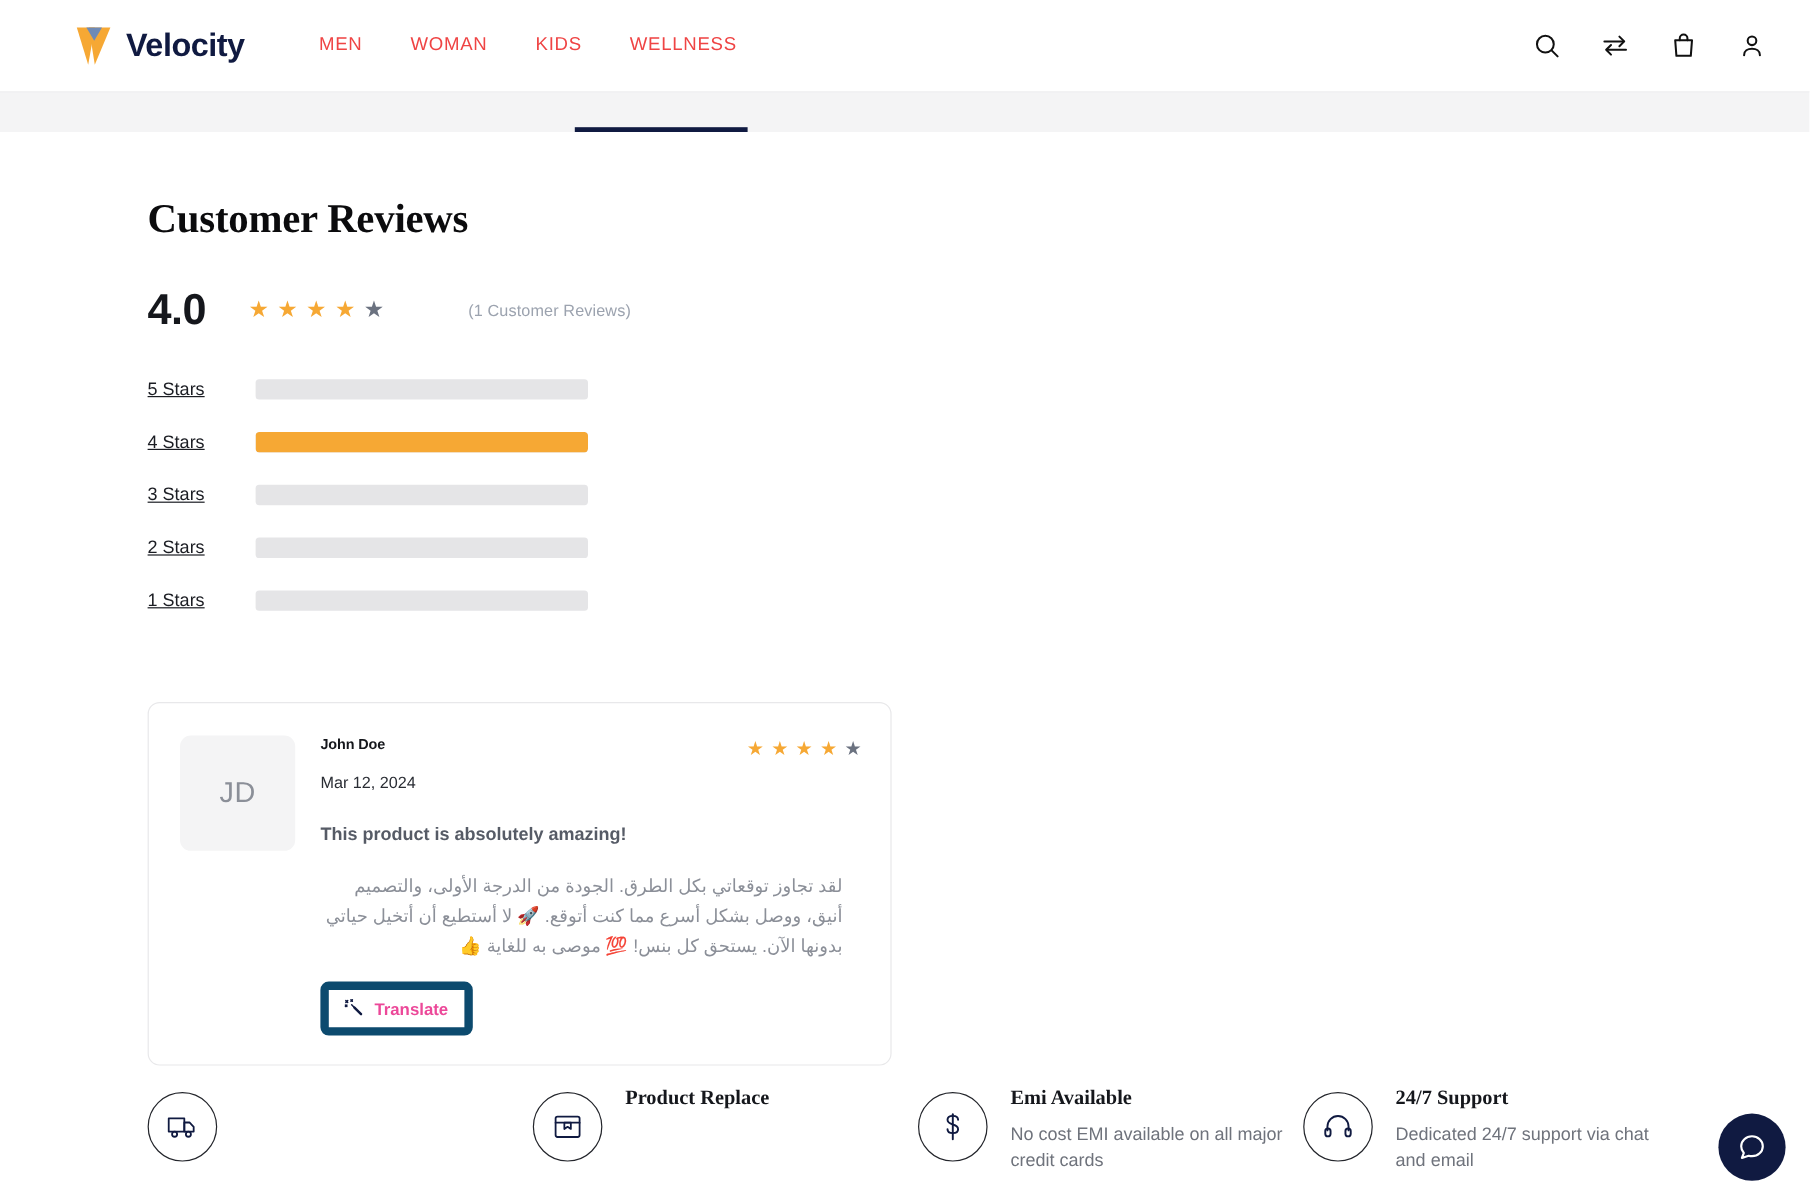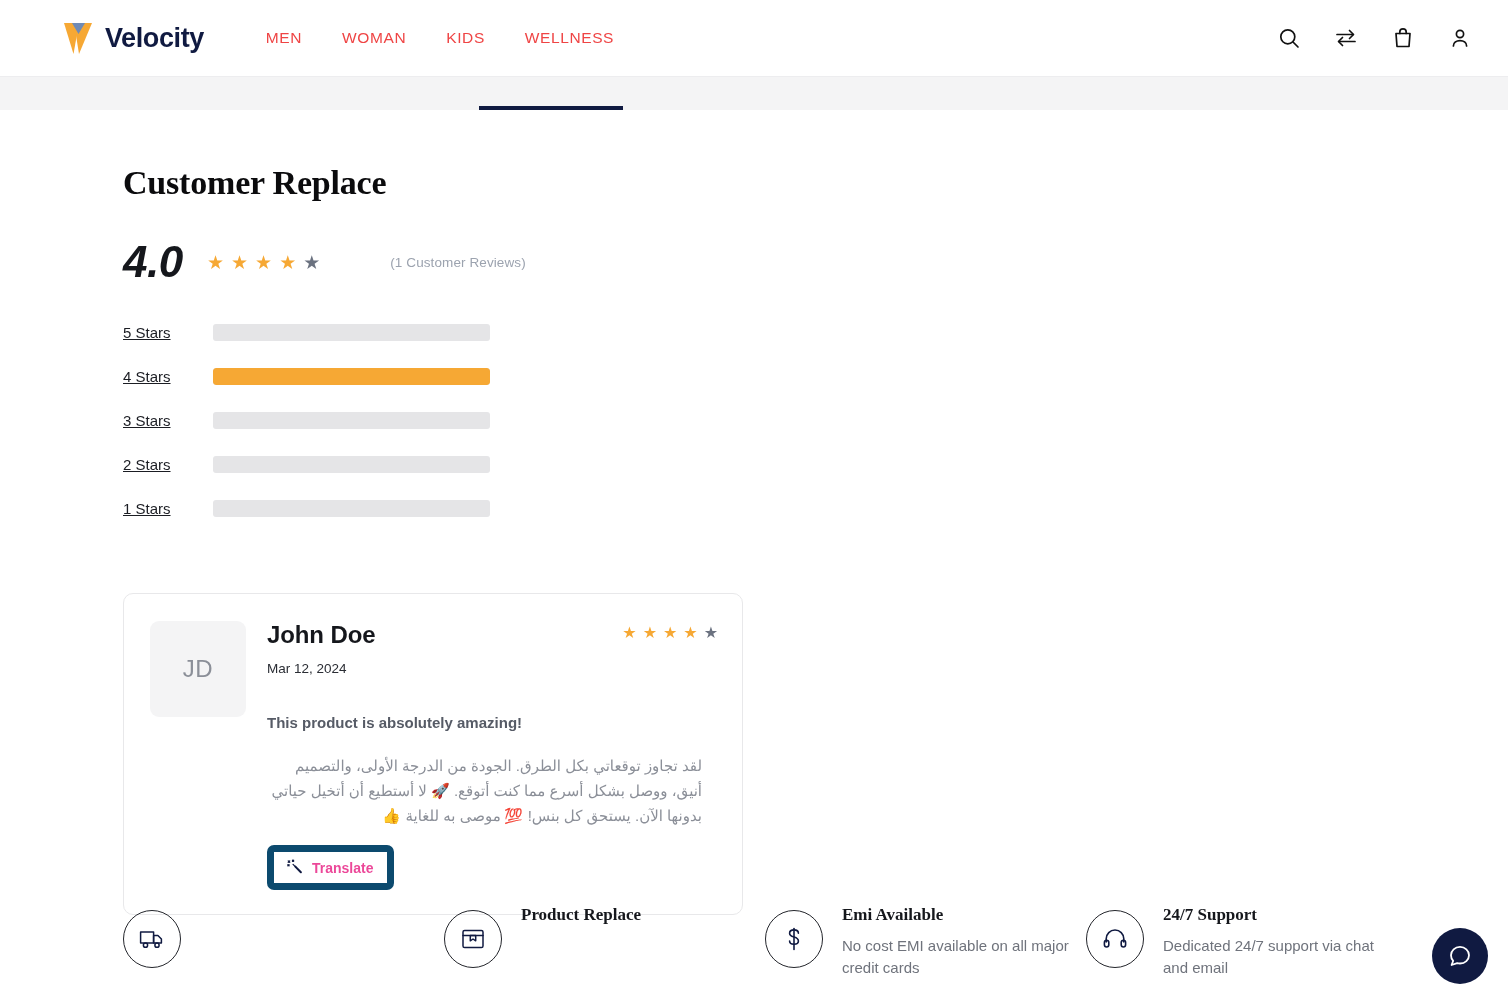--- a/index.html
+++ b/index.html
@@ -117,27 +117,26 @@
     letter-spacing: -0.2px;
   }
 
   .summary-row {
     display: flex;
     align-items: center;
     gap: 22px;
     margin-top: 38px;
   }
   .avg-score {
-    font-size: 44px;
+    font-size: 36px;
     font-weight: 700;
     color: #15171c;
     letter-spacing: -0.5px;
     line-height: 1;
     min-width: 62px;
-    font-style: italic;
   }
   .stars-row { display: flex; gap: 7px; align-items: center; }
   .star { font-size: 19px; line-height: 1; }
   .star.on  { color: #f6a834; }
   .star.off { color: #6b7280; }
 
   .review-count {
     font-size: 13.5px;
     color: #9ca3af;
     margin-left: 48px;
@@ -196,36 +195,36 @@
     font-weight: 500;
     letter-spacing: .5px;
   }
   .review-body { flex: 1; min-width: 0; }
   .rev-head {
     display: flex;
     align-items: flex-start;
     justify-content: space-between;
   }
   .reviewer-name {
-    font-size: 24px;
+    font-size: 12px;
     font-weight: 600;
     color: #15171c;
     letter-spacing: -.1px;
   }
   .rev-stars { display: flex; gap: 6px; padding-top: 4px; }
   .rev-stars .star { font-size: 16px; }
 
   .review-date {
     margin-top: 12px;
     font-size: 13.5px;
     color: #2a2d34;
     font-weight: 500;
   }
   .review-headline {
-    margin-top: 38px;
+    margin-top: 27px;
     font-size: 15px;
     font-weight: 700;
     color: #565b66;
   }
   .review-text {
     margin-top: 22px;
     font-size: 15px;
     line-height: 25px;
     color: #8b8f98;
     direction: rtl;
@@ -362,21 +361,21 @@
   </div>
 </header>
 
 <div class="tab-strip">
   <div class="tab-fragment">Reviews</div>
   <div class="tab-active-underline" style="background: rgb(16, 26, 65);"></div>
 </div>
 
 <section class="reviews-section">
 
-  <h2 class="section-title">Customer Replace</h2>
+  <h2 class="section-title">Customer Reviews</h2>
 
   <div class="summary-row">
     <div class="avg-score">4.0</div>
     <div class="stars-row">
       <span class="star on" style="color: rgb(246, 168, 52);">★</span>
       <span class="star on" style="color: rgb(246, 168, 52);">★</span>
       <span class="star on" style="color: rgb(246, 168, 52);">★</span>
       <span class="star on" style="color: rgb(246, 168, 52);">★</span>
       <span class="star off" style="color: rgb(107, 114, 128);">★</span>
     </div>

